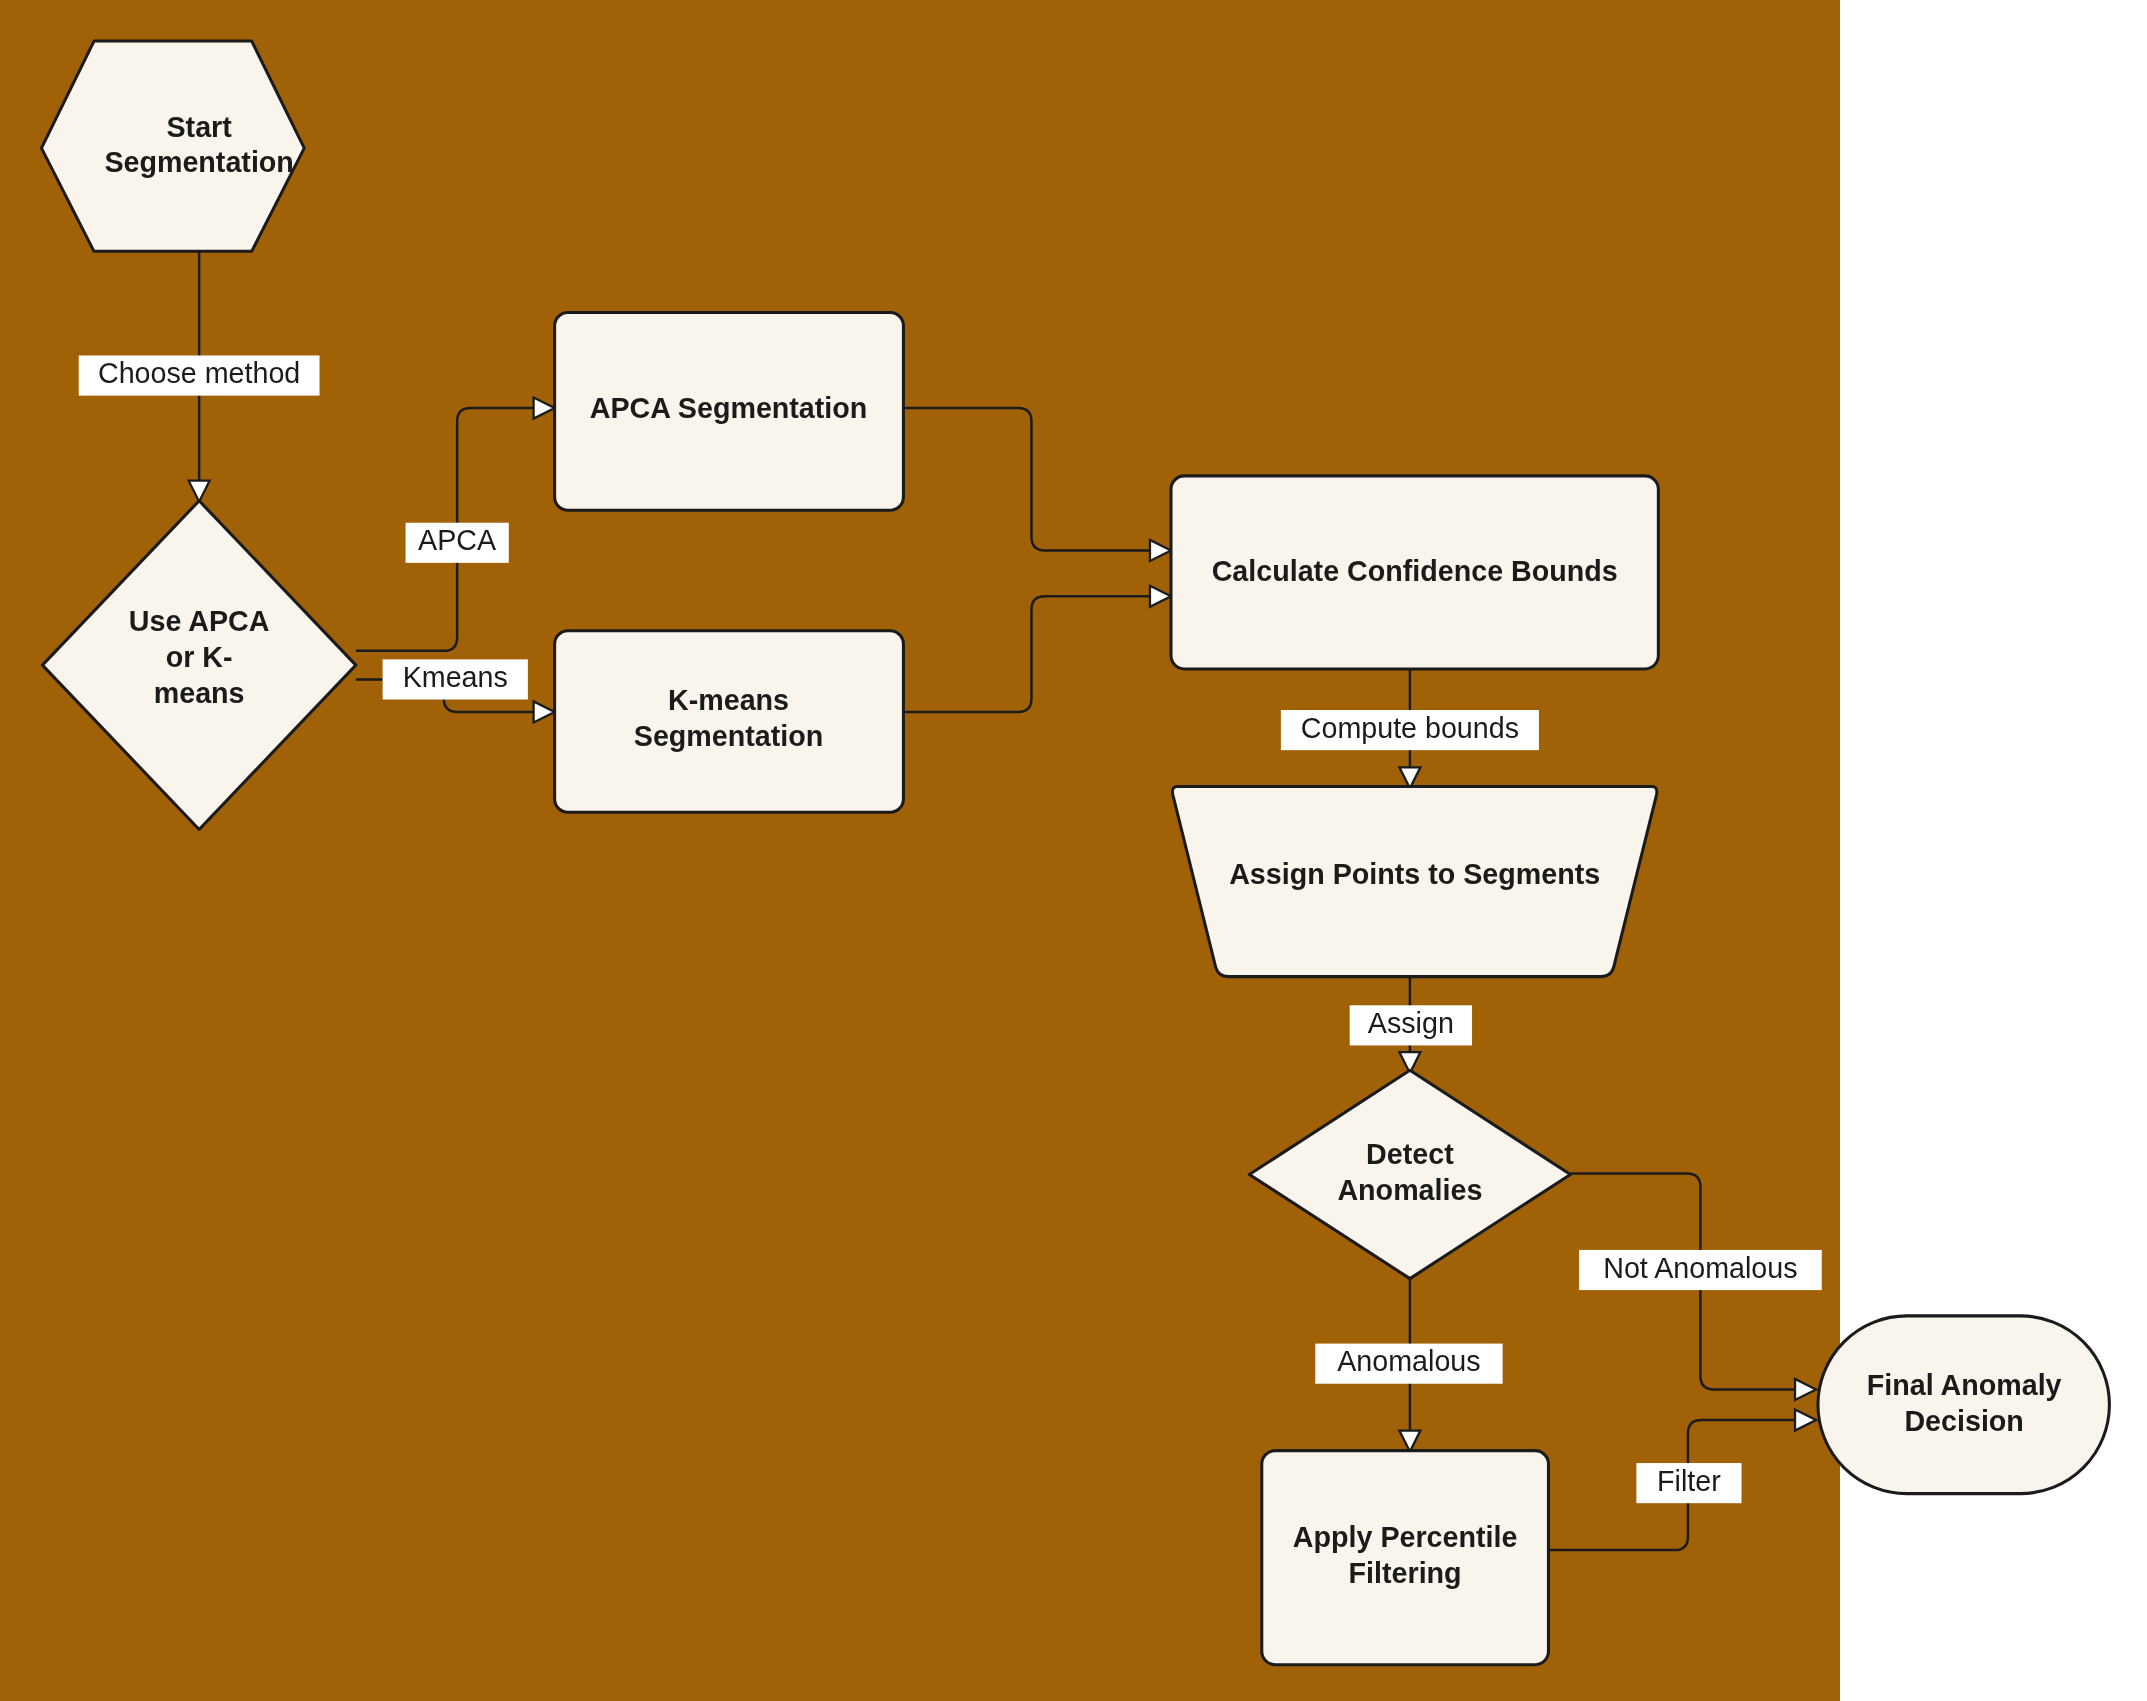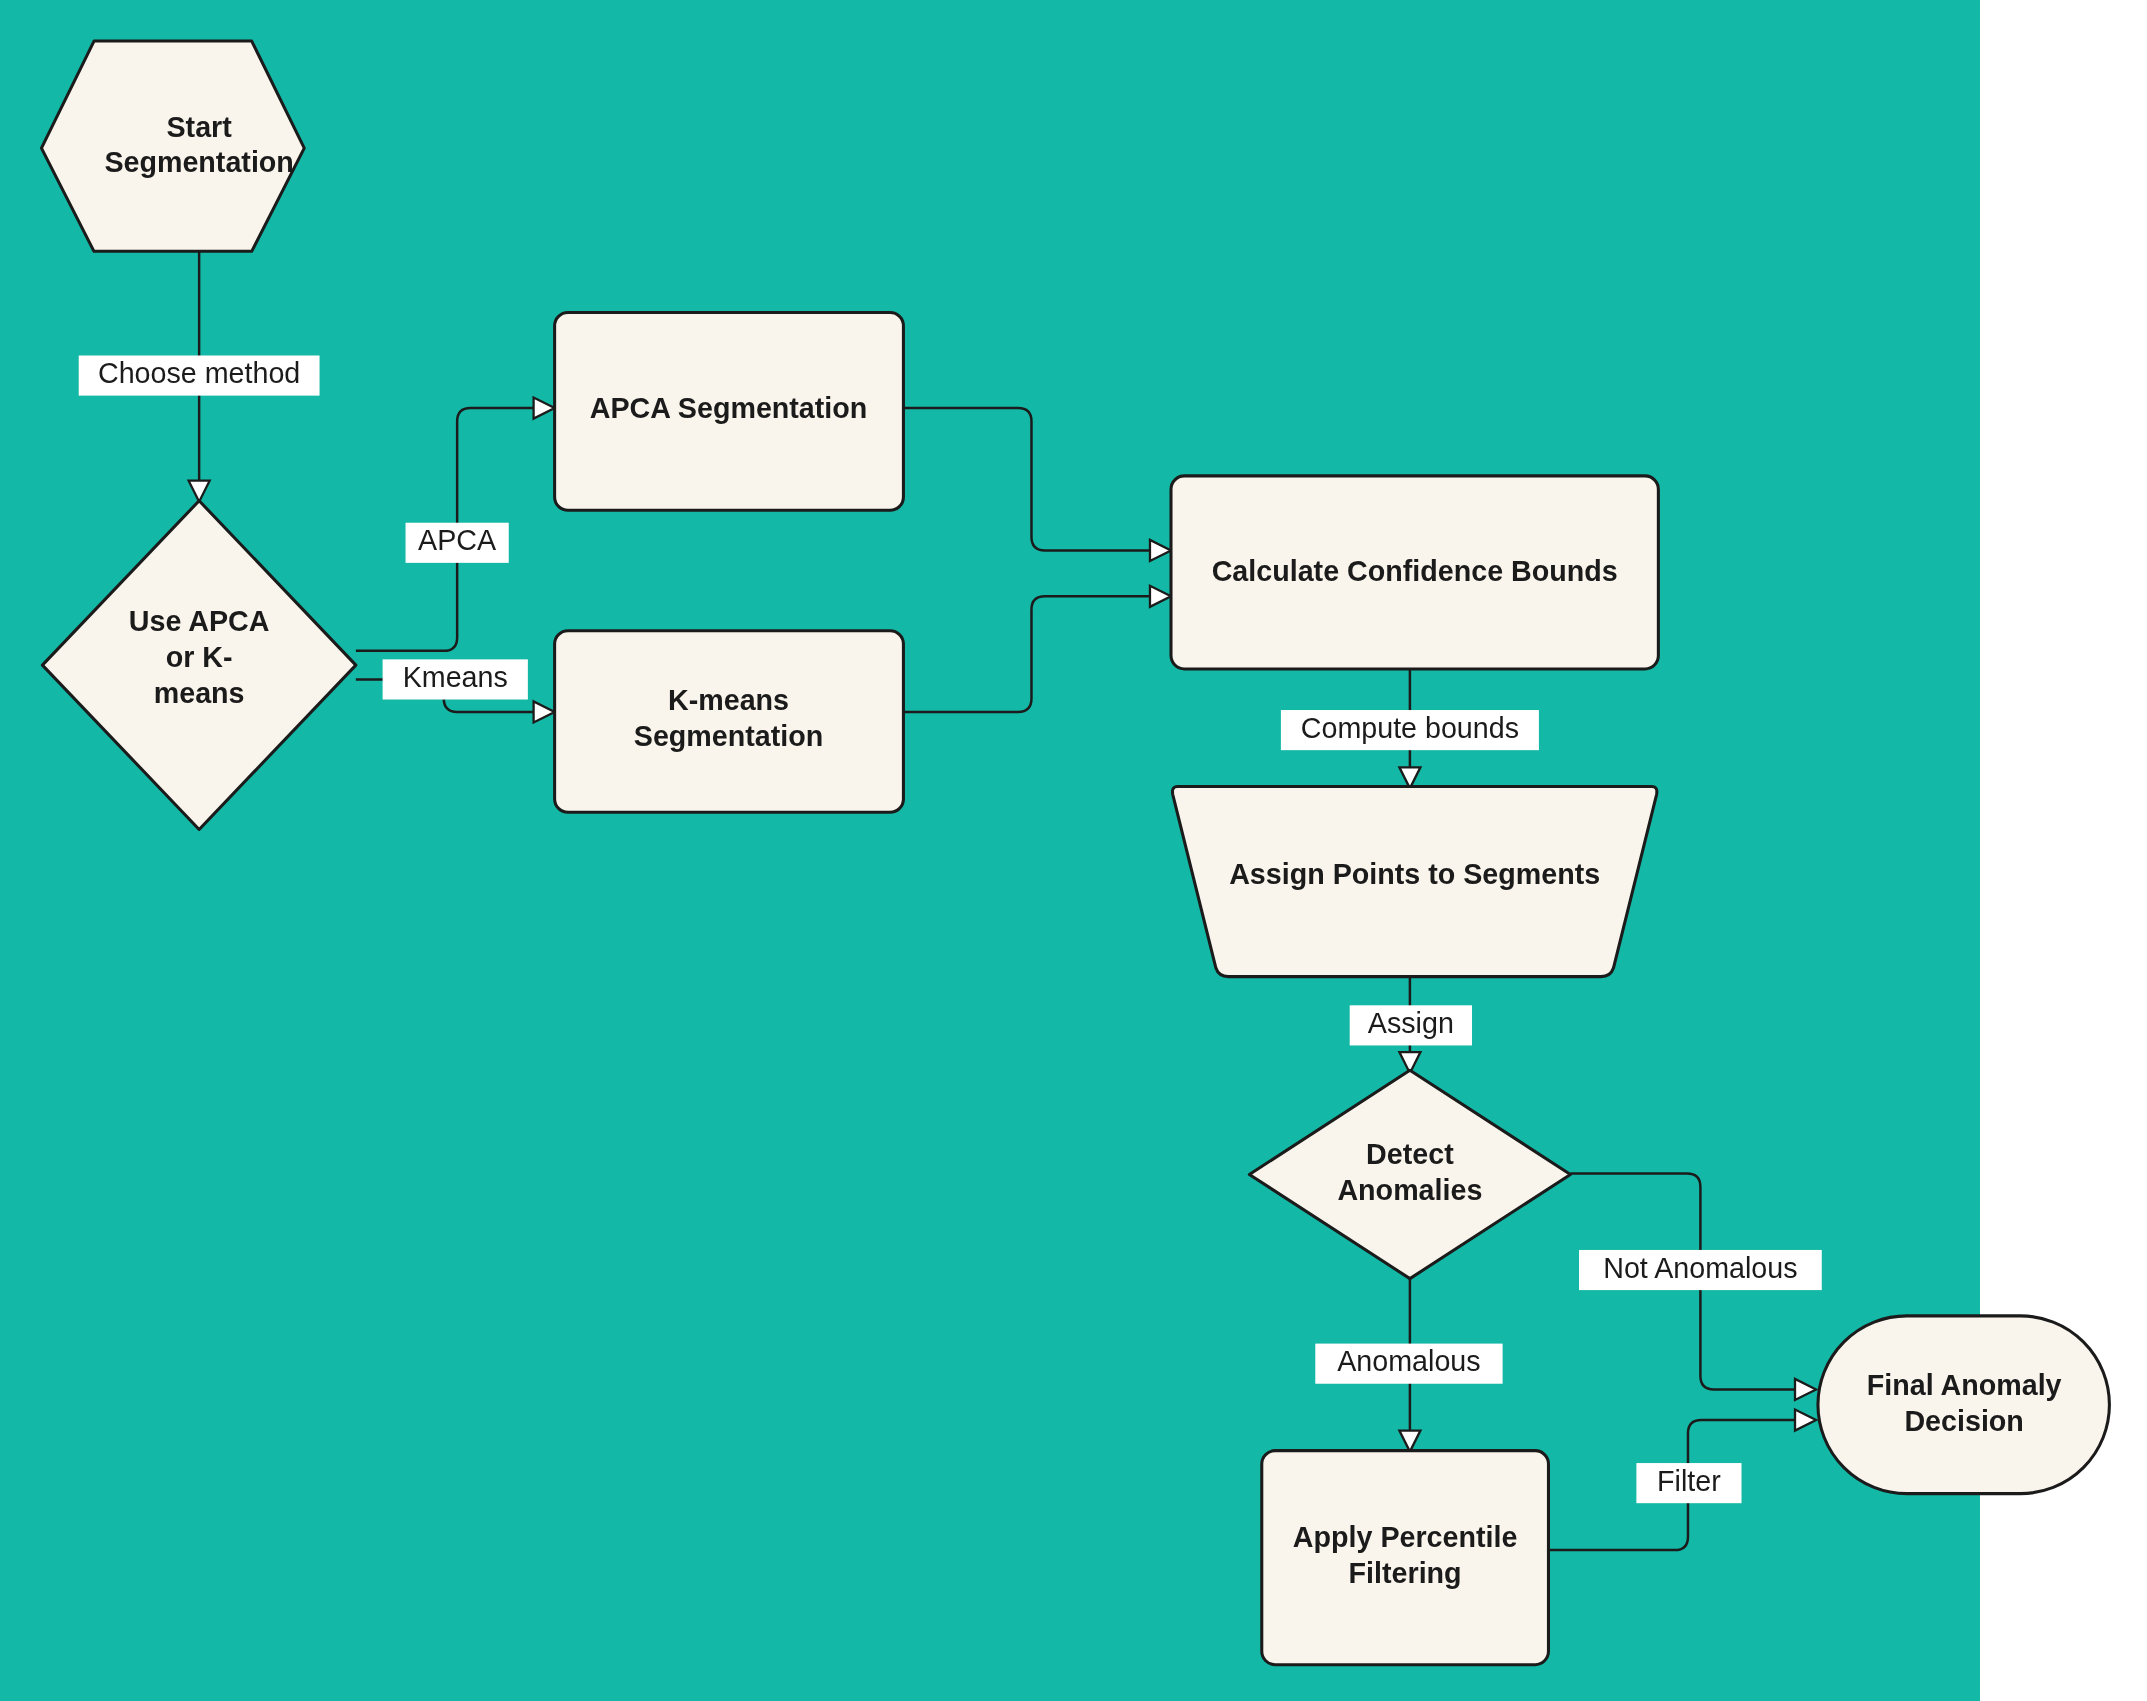--- a/index.html
+++ b/index.html
@@ -9,23 +9,23 @@
     background: #ffffff;
   }
   body {
     width: 2148px;
     height: 1701px;
     font-family: "Liberation Sans", sans-serif;
     overflow: hidden;
   }
   #flow-root {
     position: relative;
-    width: 1980px;
+    width: 1840px;
     height: 1701px;
-    background: #14b8a6;
+    background: #a16207;
   }
   svg#flow-svg {
     position: absolute;
     left: 0;
     top: 0;
     width: 2148px;
     height: 1701px;
     display: block;
   }
   .node-shape {

